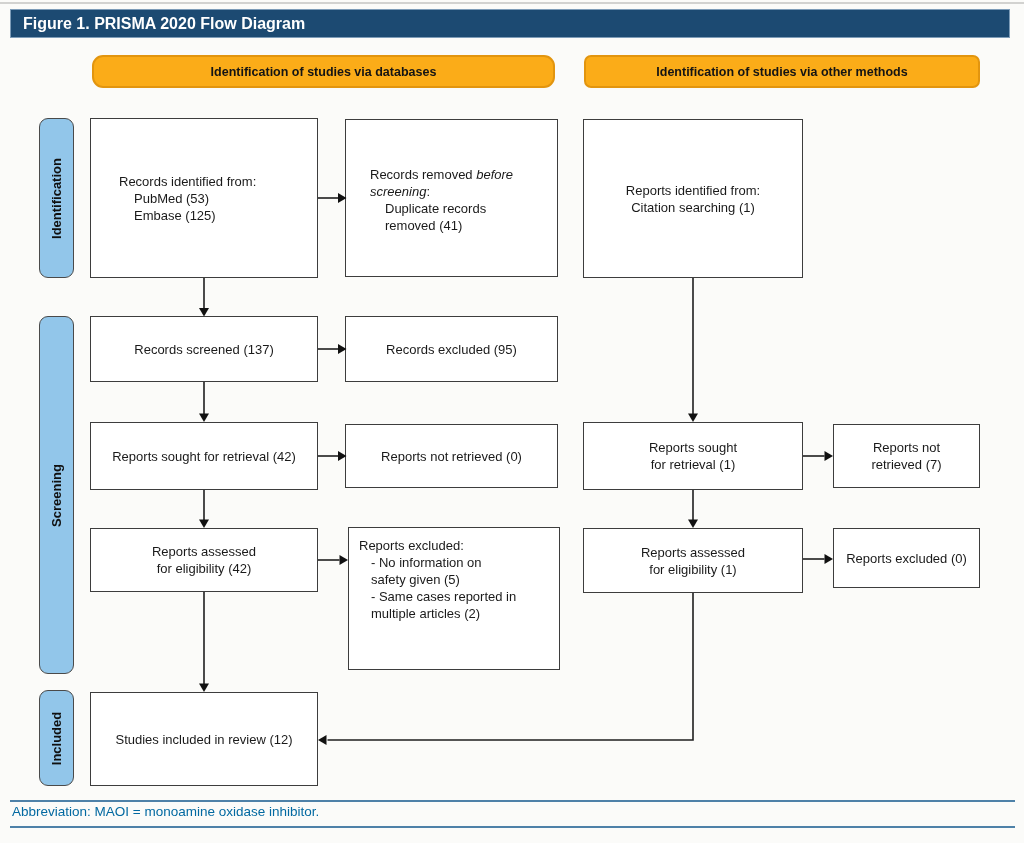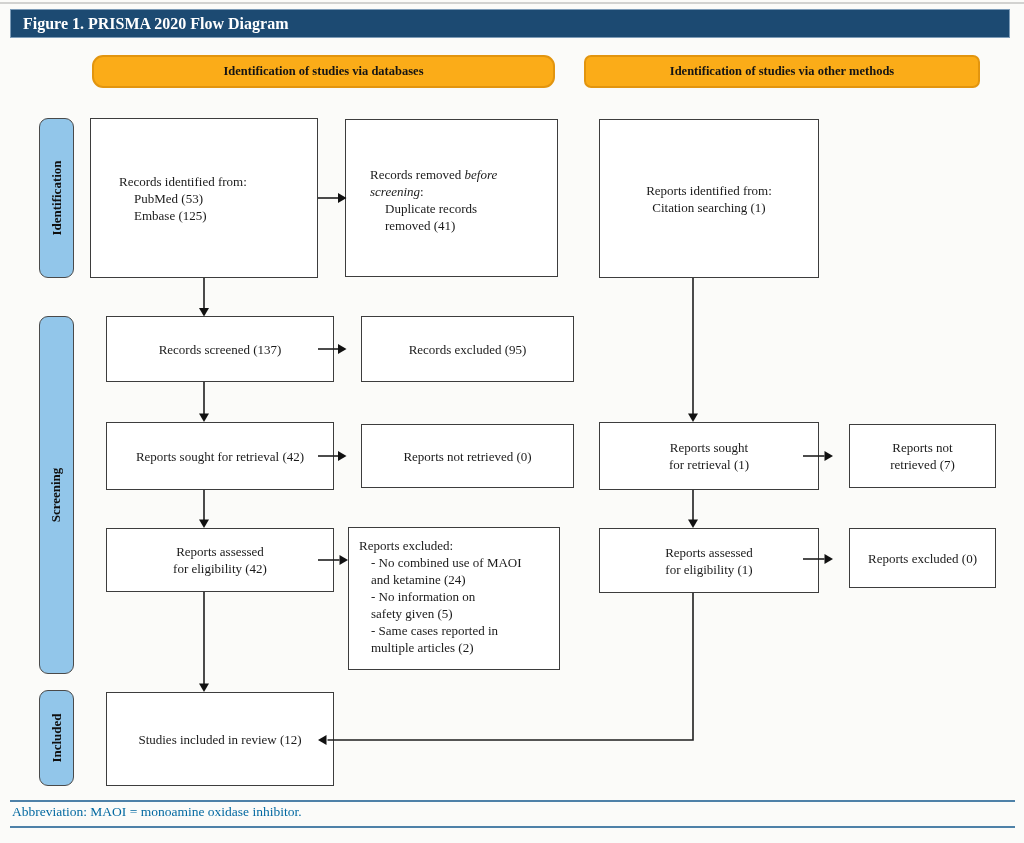--- a/index.html
+++ b/index.html
@@ -1,19 +1,19 @@
 <!DOCTYPE html>
 <html><head>
 <meta charset="utf-8">
 <style>
   html,body { margin:0; padding:0; background:#ffffff; }
   .canvas {
     position:relative; width:1024px; height:843px;
     background:#fbfbf9; overflow:hidden;
-    font-family:Liberation Serif, serif; color:#1a1a1a;
+    font-family:Liberation Sans, sans-serif; color:#1a1a1a;
   }
   .top-hairline { position:absolute; left:0; top:2px; width:1024px; height:2px; background:#d2d2d0; }
   .titlebar {
     position:absolute; left:10px; top:9px; width:1000px; height:29px;
     background:#1C4A72; border:1px solid #7d9cb8; box-sizing:border-box;
     color:#ffffff; font-weight:bold; font-size:16px; line-height:27px; padding-left:12px;
   }
   .col-header {
     position:absolute; top:55px; height:33px; box-sizing:border-box;
     background:#FBAC18; border:2px solid #E2950F; border-radius:7px;
@@ -26,21 +26,21 @@
     display:flex; align-items:center; justify-content:center;
   }
   .stage-tab span {
     transform:rotate(-90deg); white-space:nowrap;
     font-weight:bold; font-size:13px; color:#101010;
   }
   .box {
     position:absolute; background:#ffffff; border:1.5px solid #3D3D3D; box-sizing:border-box;
     font-size:13px; line-height:17px; display:flex;
   }
-  .box.center { align-items:center; justify-content:center; text-align:center;margin-left:16px; }
+  .box.center { align-items:center; justify-content:center; text-align:center; }
   .box.colv { flex-direction:column; justify-content:center; }
   .pre { white-space:pre-line; }
   .indent { margin-left:15px; }
   .bullet { margin-left:12px; }
   .arrows { position:absolute; left:0; top:0; pointer-events:none; }
   .arrows line, .arrows polyline { stroke:#1F1F1F; stroke-width:1.6; fill:none; }
   .arrows polygon { fill:#111111; stroke:none; }
   .footer-rule { position:absolute; left:10px; width:1005px; height:2px; background:#4E81A8; }
   .footer-text { position:absolute; left:12px; top:804px; font-size:13.5px; color:#0369a1; }
 </style>
@@ -106,22 +106,20 @@
     <span class="pre">Reports not
 retrieved (7)</span>
   </div>
 
   <div class="box center" style="left:90px; top:528px; width:228px; height:64px;">
     <span class="pre">Reports assessed
 for eligibility (42)</span>
   </div>
   <div class="box" style="left:348px; top:527px; width:212px; height:143px; padding:9px 6px 12px 10px; flex-direction:column;">
     <div>Reports excluded:</div>
-    <div class="bullet pre">- No combined use of MAOI
-and ketamine (24)</div>
     <div class="bullet pre">- No information on
 safety given (5)</div>
     <div class="bullet pre">- Same cases reported in
 multiple articles (2)</div>
   </div>
   <div class="box center" style="left:583px; top:528px; width:220px; height:65px;">
     <span class="pre">Reports assessed
 for eligibility (1)</span>
   </div>
   <div class="box center" style="left:833px; top:528px; width:147px; height:60px;">

